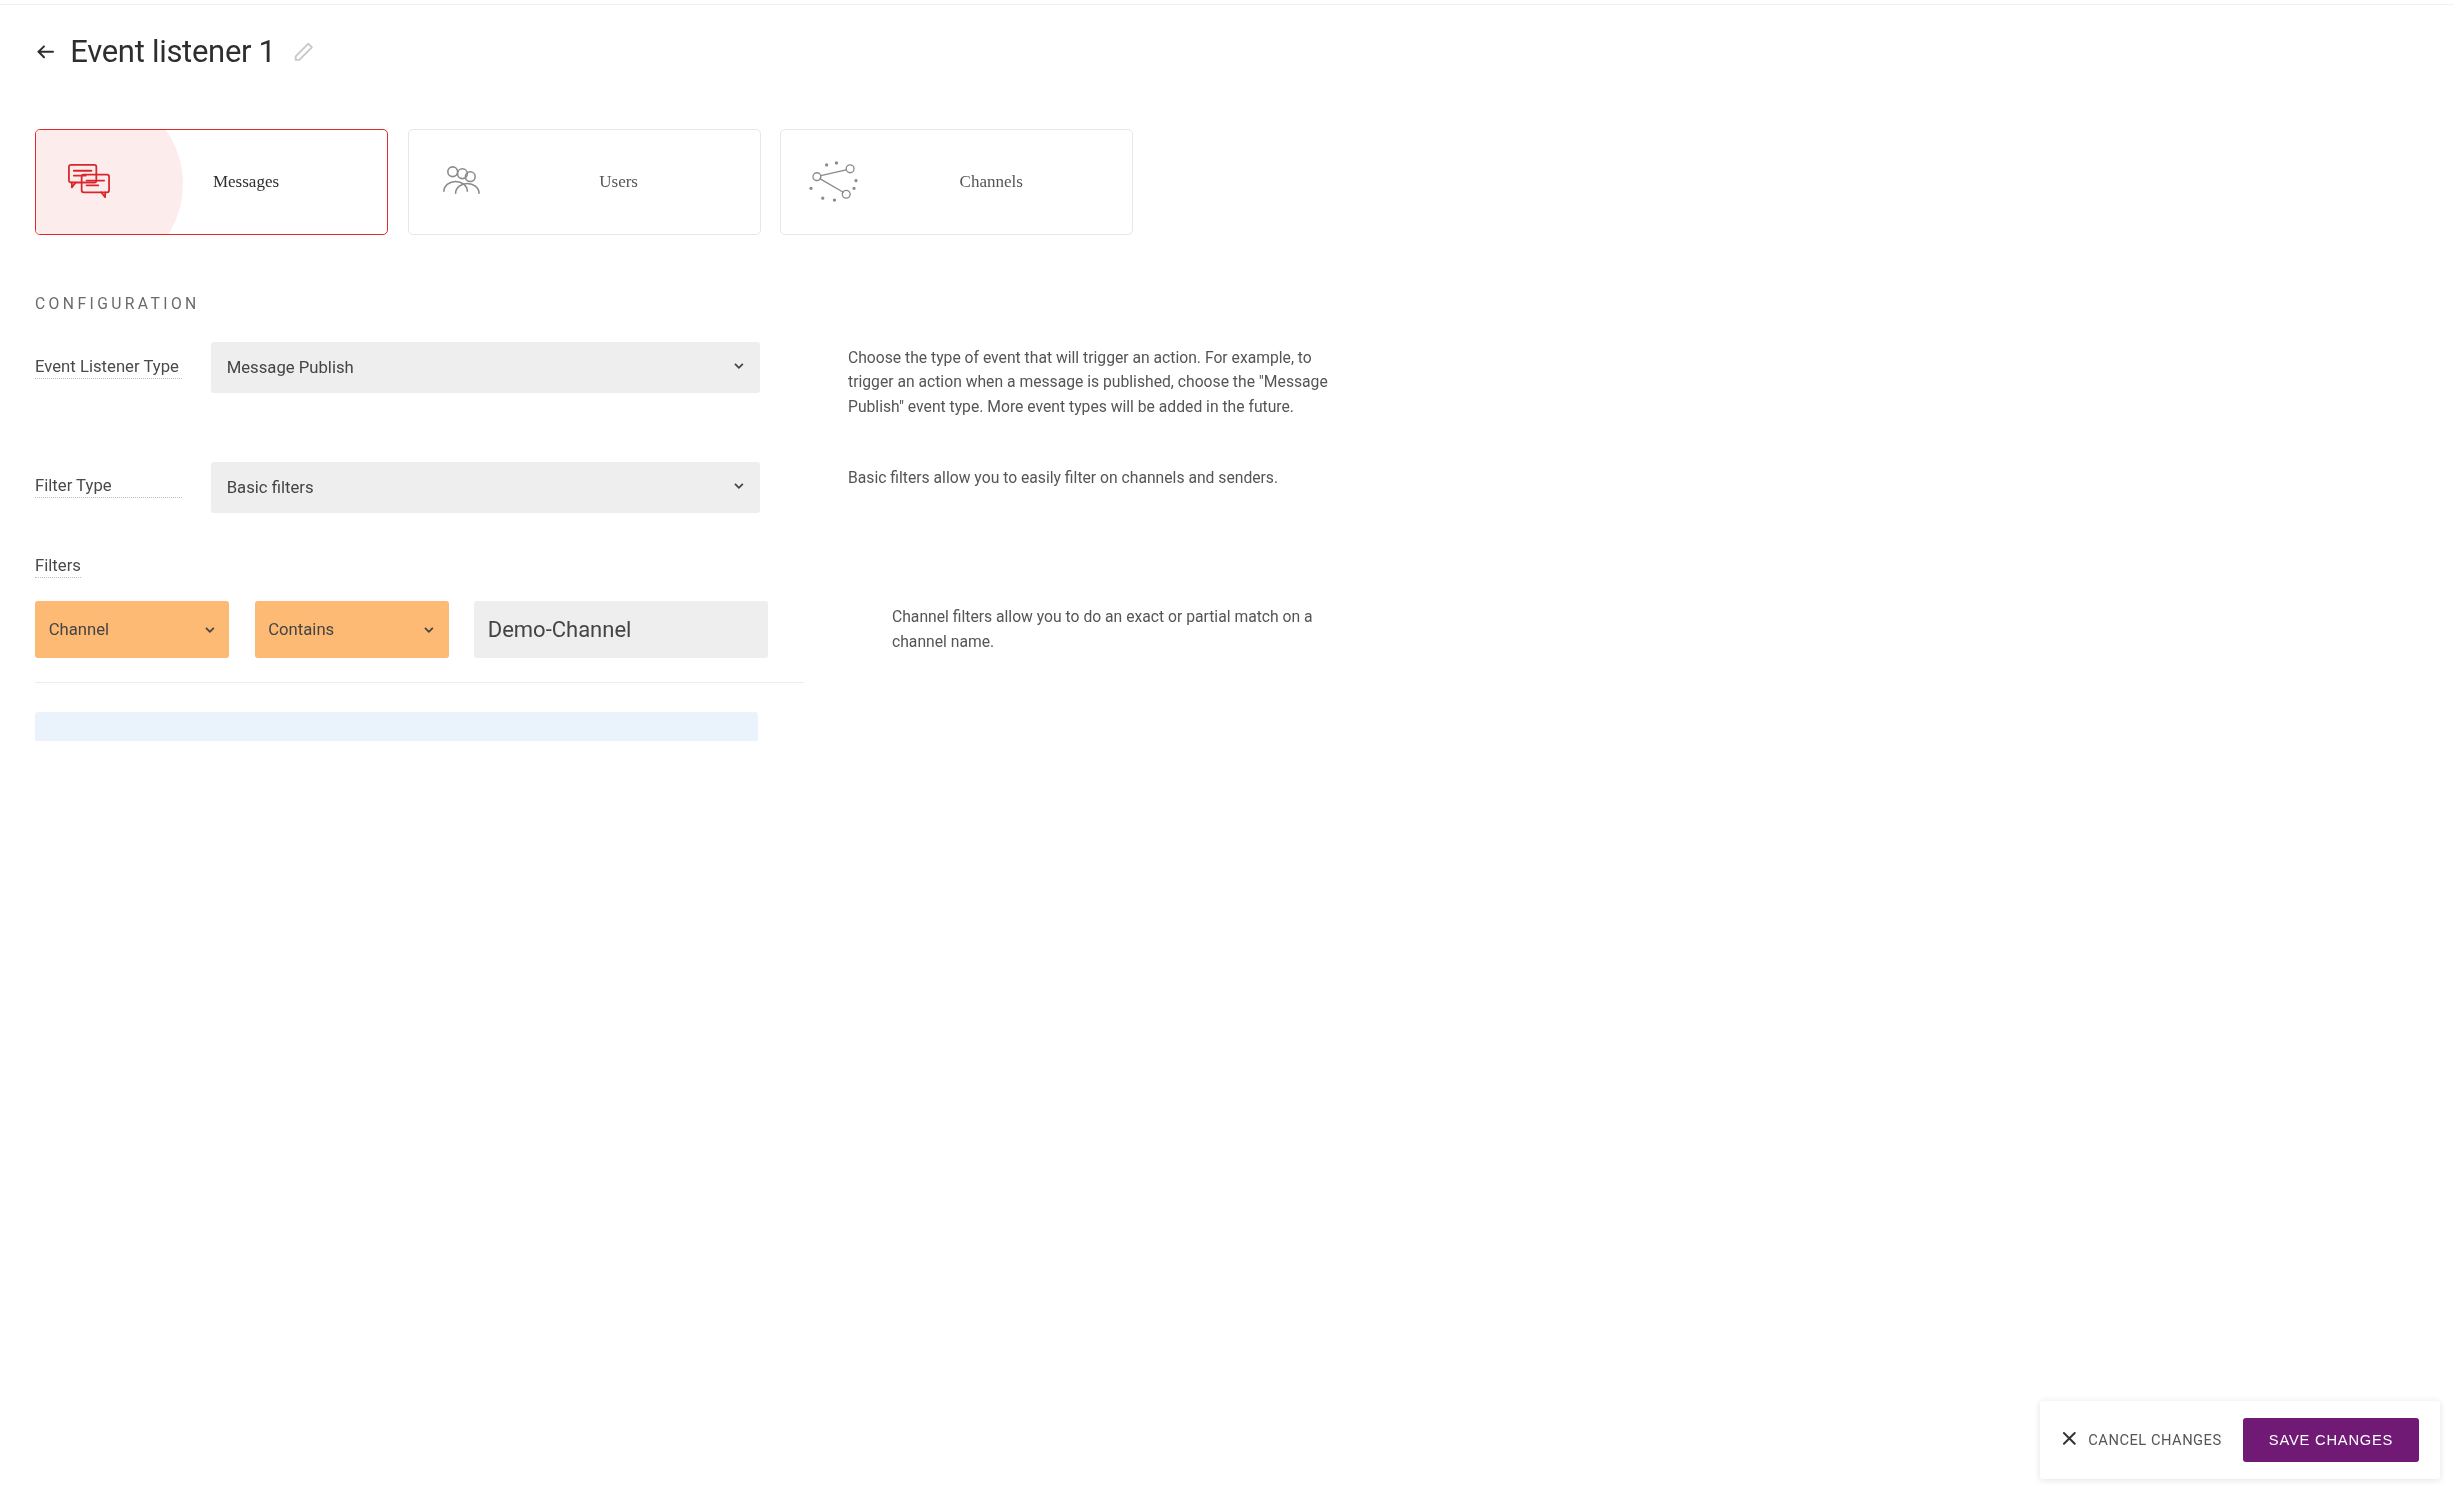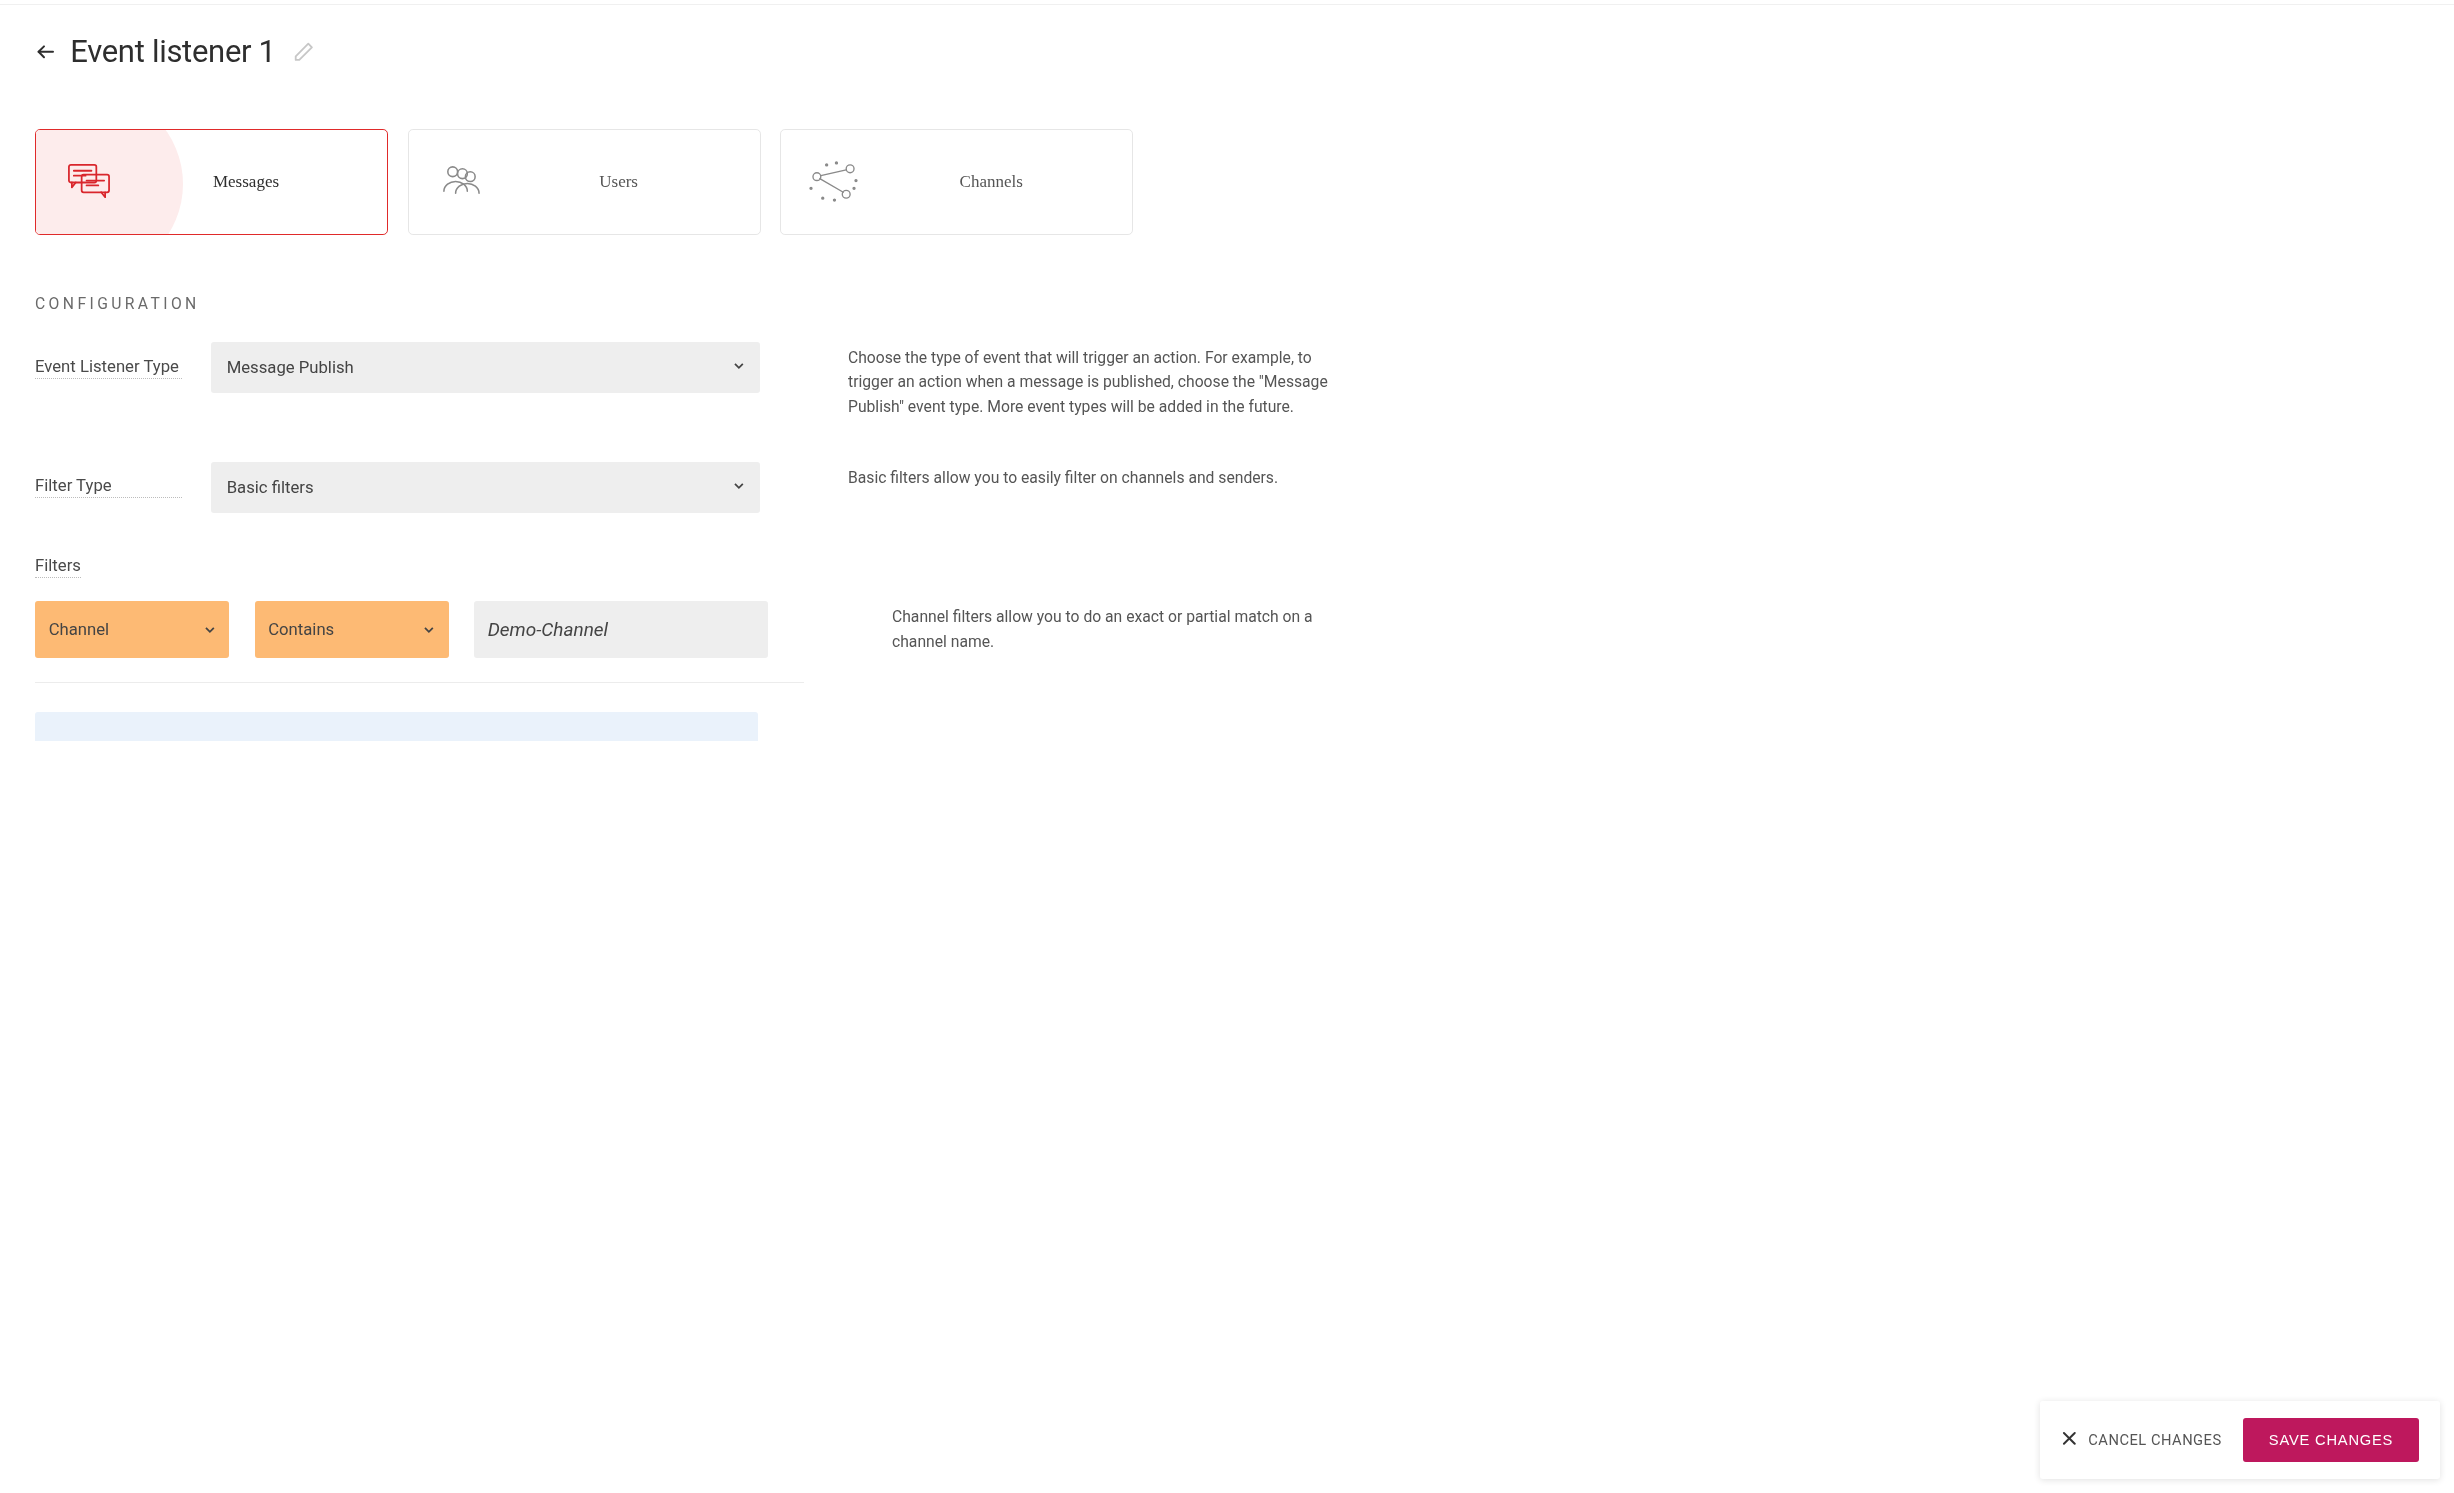--- a/index.html
+++ b/index.html
@@ -179,25 +179,24 @@
     color: #444;
     cursor: pointer;
   }
   .text-input {
     width: 294px;
     height: 57px;
     background: #eeeeee;
     border: none;
     border-radius: 2.9px;
     padding: 0 13.7px;
-    font-size: 19px;
+    font-size: 22px;
     color: #444;
     display: flex;
     align-items: center;
-    font-style: italic;
   }
   .hr {
     border-top: 1px solid #ececec;
     margin-top: 23.5px;
     width: 769px;
   }
   .bottom-peek {
     margin-top: 29px;
     height: 29px;
     width: 723px;
@@ -219,21 +218,21 @@
   .cancel-btn {
     display: flex;
     align-items: center;
     gap: 11.8px;
     font-size: 14.7px;
     letter-spacing: 0.5px;
     color: #555;
     cursor: pointer;
   }
   .save-btn {
-    background: #be185d;
+    background: #701a75;
     color: #fff;
     font-size: 14.7px;
     letter-spacing: 0.8px;
     padding: 13.7px 25.5px;
     border-radius: 2.9px;
     cursor: pointer;
     border: none;
   }
 </style>
 </head>

